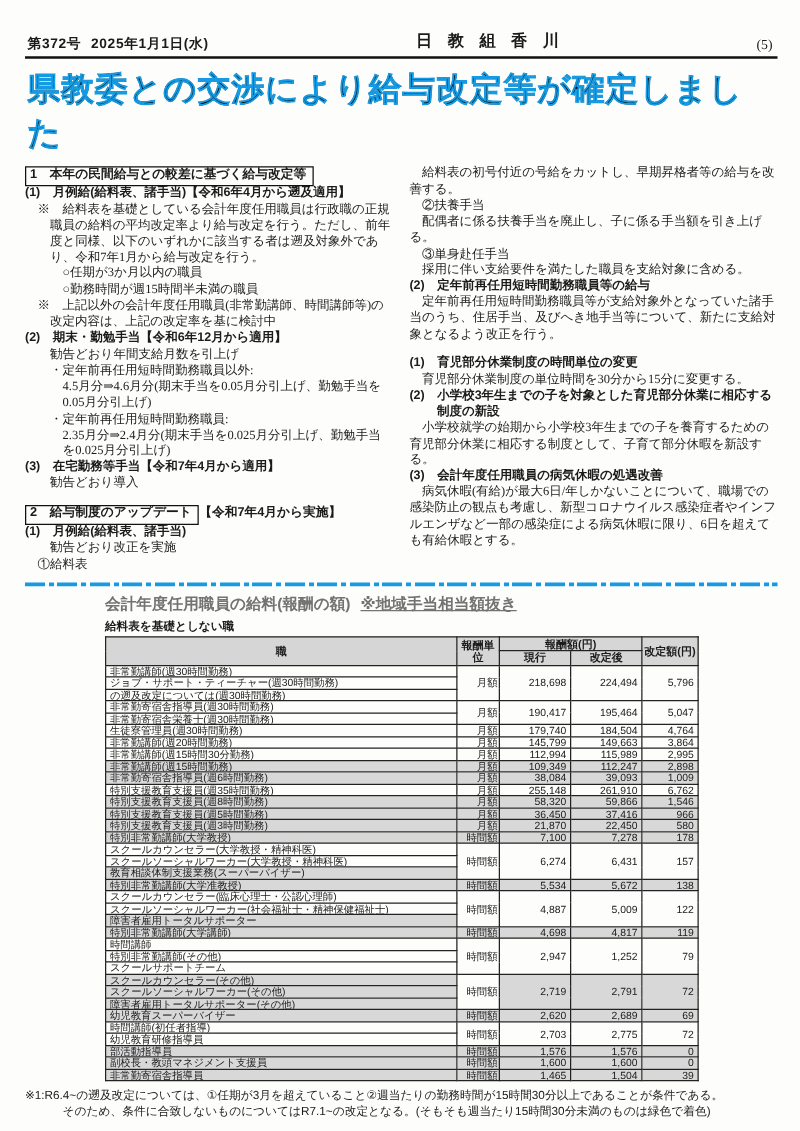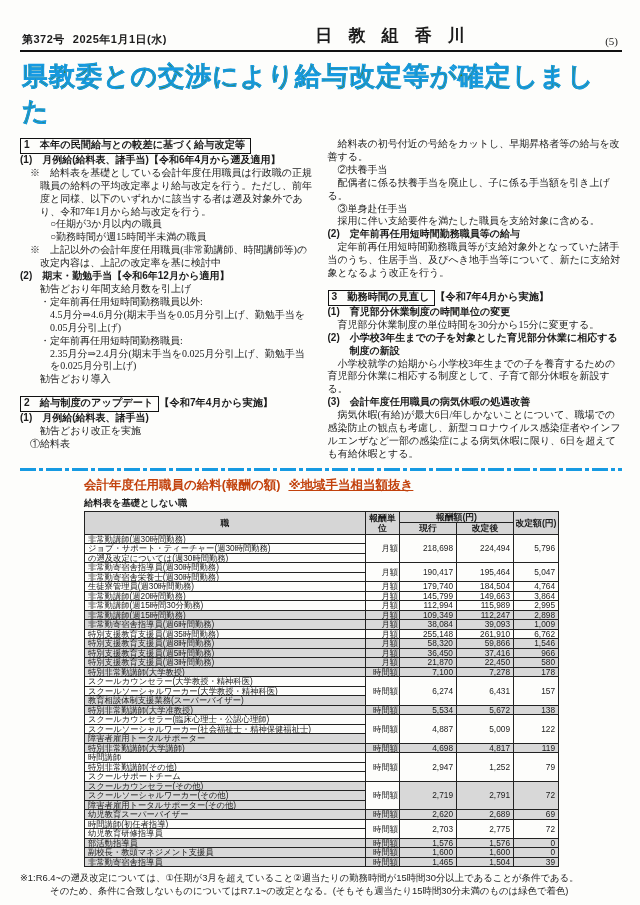--- a/index.html
+++ b/index.html
@@ -10,26 +10,26 @@
     color:#1b1b1b; overflow:hidden; position:relative;
     padding:24px 18px 0 20px;
   }
   
   .mast { display:flex; align-items:flex-end; justify-content:space-between;
           border-bottom:2.5px solid #111; padding:0 4px 3px 2px; }
   .mast .issue { font-family:"Liberation Sans","DejaVu Sans",sans-serif;
           font-size:11px; font-weight:bold; letter-spacing:0.5px; }
   .mast .issue span { margin-right:8px; }
   .mast .name { font-family:"Liberation Sans","DejaVu Sans",sans-serif;
-          font-size:17px; font-weight:bold; letter-spacing:0.95em; text-indent:0.95em; }
+          font-size:13px; font-weight:bold; letter-spacing:0.95em; text-indent:0.95em; }
   .mast .pno { font-size:11px; }
   
   .main-title {
     font-family:"Liberation Sans","DejaVu Sans",sans-serif;
-    color:#4d7c0f; font-size:26px; font-weight:900; letter-spacing:1px;
+    color:#000000; font-size:26px; font-weight:900; letter-spacing:1px;
     margin:7px 0 9px 2px; -webkit-text-stroke:0.6px #169ae2;
   }
   
   .cols { display:flex; gap:13px; }
   .col { width:295px; font-size:10px; line-height:12.9px; }
   .col p { margin:0; }
   .gothic, .boxh, .ph, .mini-num { font-family:"Liberation Sans","DejaVu Sans",sans-serif; }
   .boxh-line { margin:1px 0 1px 0; }
   .boxh { display:inline-block; border:1.3px solid #111; font-weight:bold;
           padding:0 5px 1px 3px; font-size:10.2px; }
@@ -43,21 +43,21 @@
   .p-ddb   { padding-left:3em; }
   .p-first { text-indent:1em; } .gap10 { height:10px; }
   
   .divider { height:3px; margin:7px 0 6px 0;
     background-image:repeating-linear-gradient(to right,
       #169ae2 0 16px, transparent 16px 19px, #169ae2 19px 23px, transparent 23px 26px);
   }
   
   .table-wrap { margin-left:64px; width:474px; }
   .tbl-title { font-family:"Liberation Sans","DejaVu Sans",sans-serif;
-      color:#c2410c; font-weight:bold; font-size:12.5px; margin-bottom:3px; }
+      color:#737373; font-weight:bold; font-size:12.5px; margin-bottom:3px; }
   .tbl-title .ul { text-decoration:underline; margin-left:8px; }
   .tbl-sub { font-family:"Liberation Sans","DejaVu Sans",sans-serif;
       font-weight:bold; font-size:9.3px; margin-bottom:1px; }
   table { border-collapse:collapse; width:474px; table-layout:fixed;
       font-family:"Liberation Sans","DejaVu Sans",sans-serif; }
   table { border:1.6px solid #111; }
   th,td { border:1px solid #222; }
   thead th { background:#d6d6d6; font-size:8.8px; font-weight:bold;
       text-align:center; line-height:10.5px; padding:0 1px; }
   .cw-job{width:281px;} .cw-unit{width:34px;} .cw-cur{width:57px;} .cw-rev{width:57px;} .cw-diff{width:45px;}
@@ -95,38 +95,38 @@
       <p class="p-note">※　給料表を基礎としている会計年度任用職員は行政職の正規職員の給料の平均改定率より給与改定を行う。ただし、前年度と同様、以下のいずれかに該当する者は遡及対象外であり、令和7年1月から給与改定を行う。</p>
       <p class="p-circ">○任期が3か月以内の職員</p>
       <p class="p-circ">○勤務時間が週15時間半未満の職員</p>
       <p class="p-note">※　上記以外の会計年度任用職員(非常勤講師、時間講師等)の改定内容は、上記の改定率を基に検討中</p>
       <p class="ph">(2)　期末・勤勉手当【令和6年12月から適用】</p>
       <p class="p-plain">勧告どおり年間支給月数を引上げ</p>
       <p class="p-dd">・定年前再任用短時間勤務職員以外:</p>
       <p class="p-ddb">4.5月分⇒4.6月分(期末手当を0.05月分引上げ、勤勉手当を0.05月分引上げ)</p>
       <p class="p-dd">・定年前再任用短時間勤務職員:</p>
       <p class="p-ddb">2.35月分⇒2.4月分(期末手当を0.025月分引上げ、勤勉手当を0.025月分引上げ)</p>
+      <p class="ph">(3)　在宅勤務等手当【令和7年4月から適用】</p>
       <p class="p-plain">勧告どおり導入</p>
       <div class="gap10"></div>
       <p class="boxh-line"><span class="boxh">2　給与制度のアップデート</span><span class="boxh-note">【令和7年4月から実施】</span></p>
       <p class="ph">(1)　月例給(給料表、諸手当)</p>
       <p class="p-plain">勧告どおり改正を実施</p>
       <p class="p-sub">①給料表</p>
     </div>
 
     <div class="col">
       <p class="p-first">給料表の初号付近の号給をカットし、早期昇格者等の給与を改善する。</p>
       <p class="p-sub">②扶養手当</p>
       <p class="p-first">配偶者に係る扶養手当を廃止し、子に係る手当額を引き上げる。</p>
       <p class="p-sub">③単身赴任手当</p>
       <p class="p-first">採用に伴い支給要件を満たした職員を支給対象に含める。</p>
       <p class="ph">(2)　定年前再任用短時間勤務職員等の給与</p>
       <p class="p-first">定年前再任用短時間勤務職員等が支給対象外となっていた諸手当のうち、住居手当、及びへき地手当等について、新たに支給対象となるよう改正を行う。</p>
       <div class="gap10"></div>
-      <p class="boxh-line"><span class="boxh">3　勤務時間の見直し</span><span class="boxh-note">【令和7年4月から実施】</span></p>
       <p class="ph">(1)　育児部分休業制度の時間単位の変更</p>
       <p class="p-first">育児部分休業制度の単位時間を30分から15分に変更する。</p>
       <p class="ph">(2)　小学校3年生までの子を対象とした育児部分休業に相応する制度の新設</p>
       <p class="p-first">小学校就学の始期から小学校3年生までの子を養育するための育児部分休業に相応する制度として、子育て部分休暇を新設する。</p>
       <p class="ph">(3)　会計年度任用職員の病気休暇の処遇改善</p>
       <p class="p-first">病気休暇(有給)が最大6日/年しかないことについて、職場での感染防止の観点も考慮し、新型コロナウイルス感染症者やインフルエンザなど一部の感染症による病気休暇に限り、6日を超えても有給休暇とする。</p>
     </div>
   </div>
 
   <div class="divider"></div>

